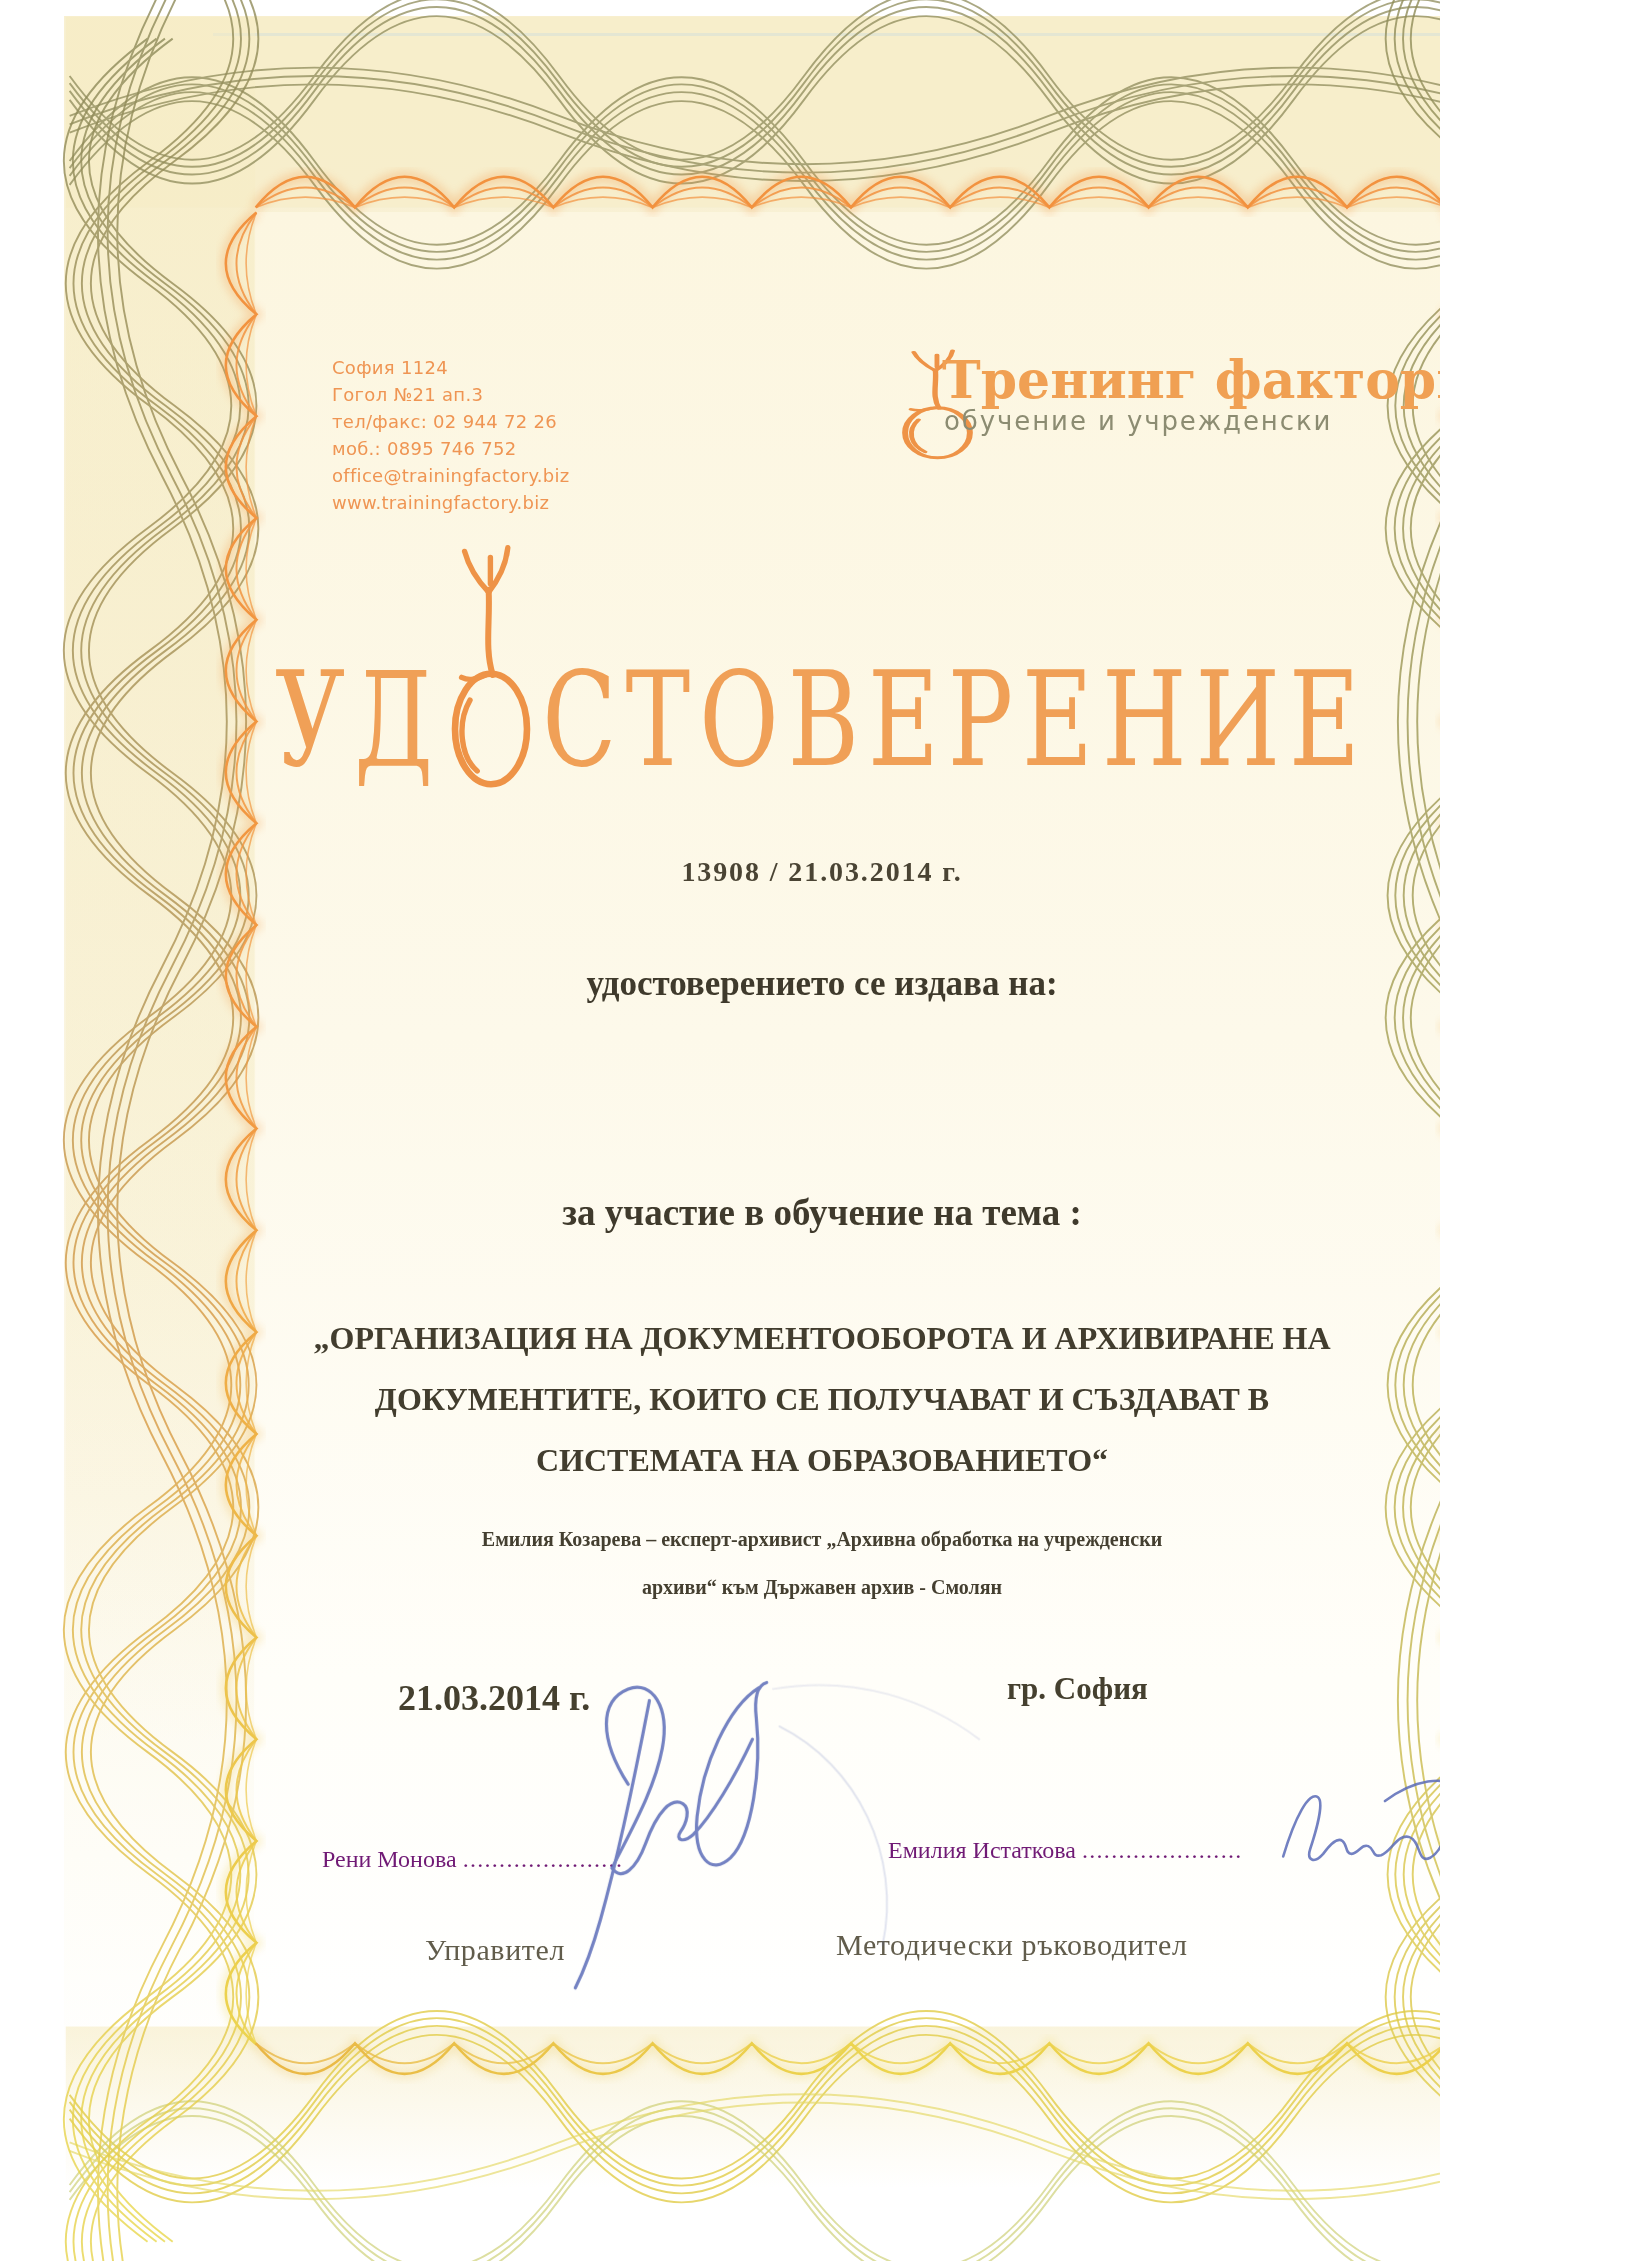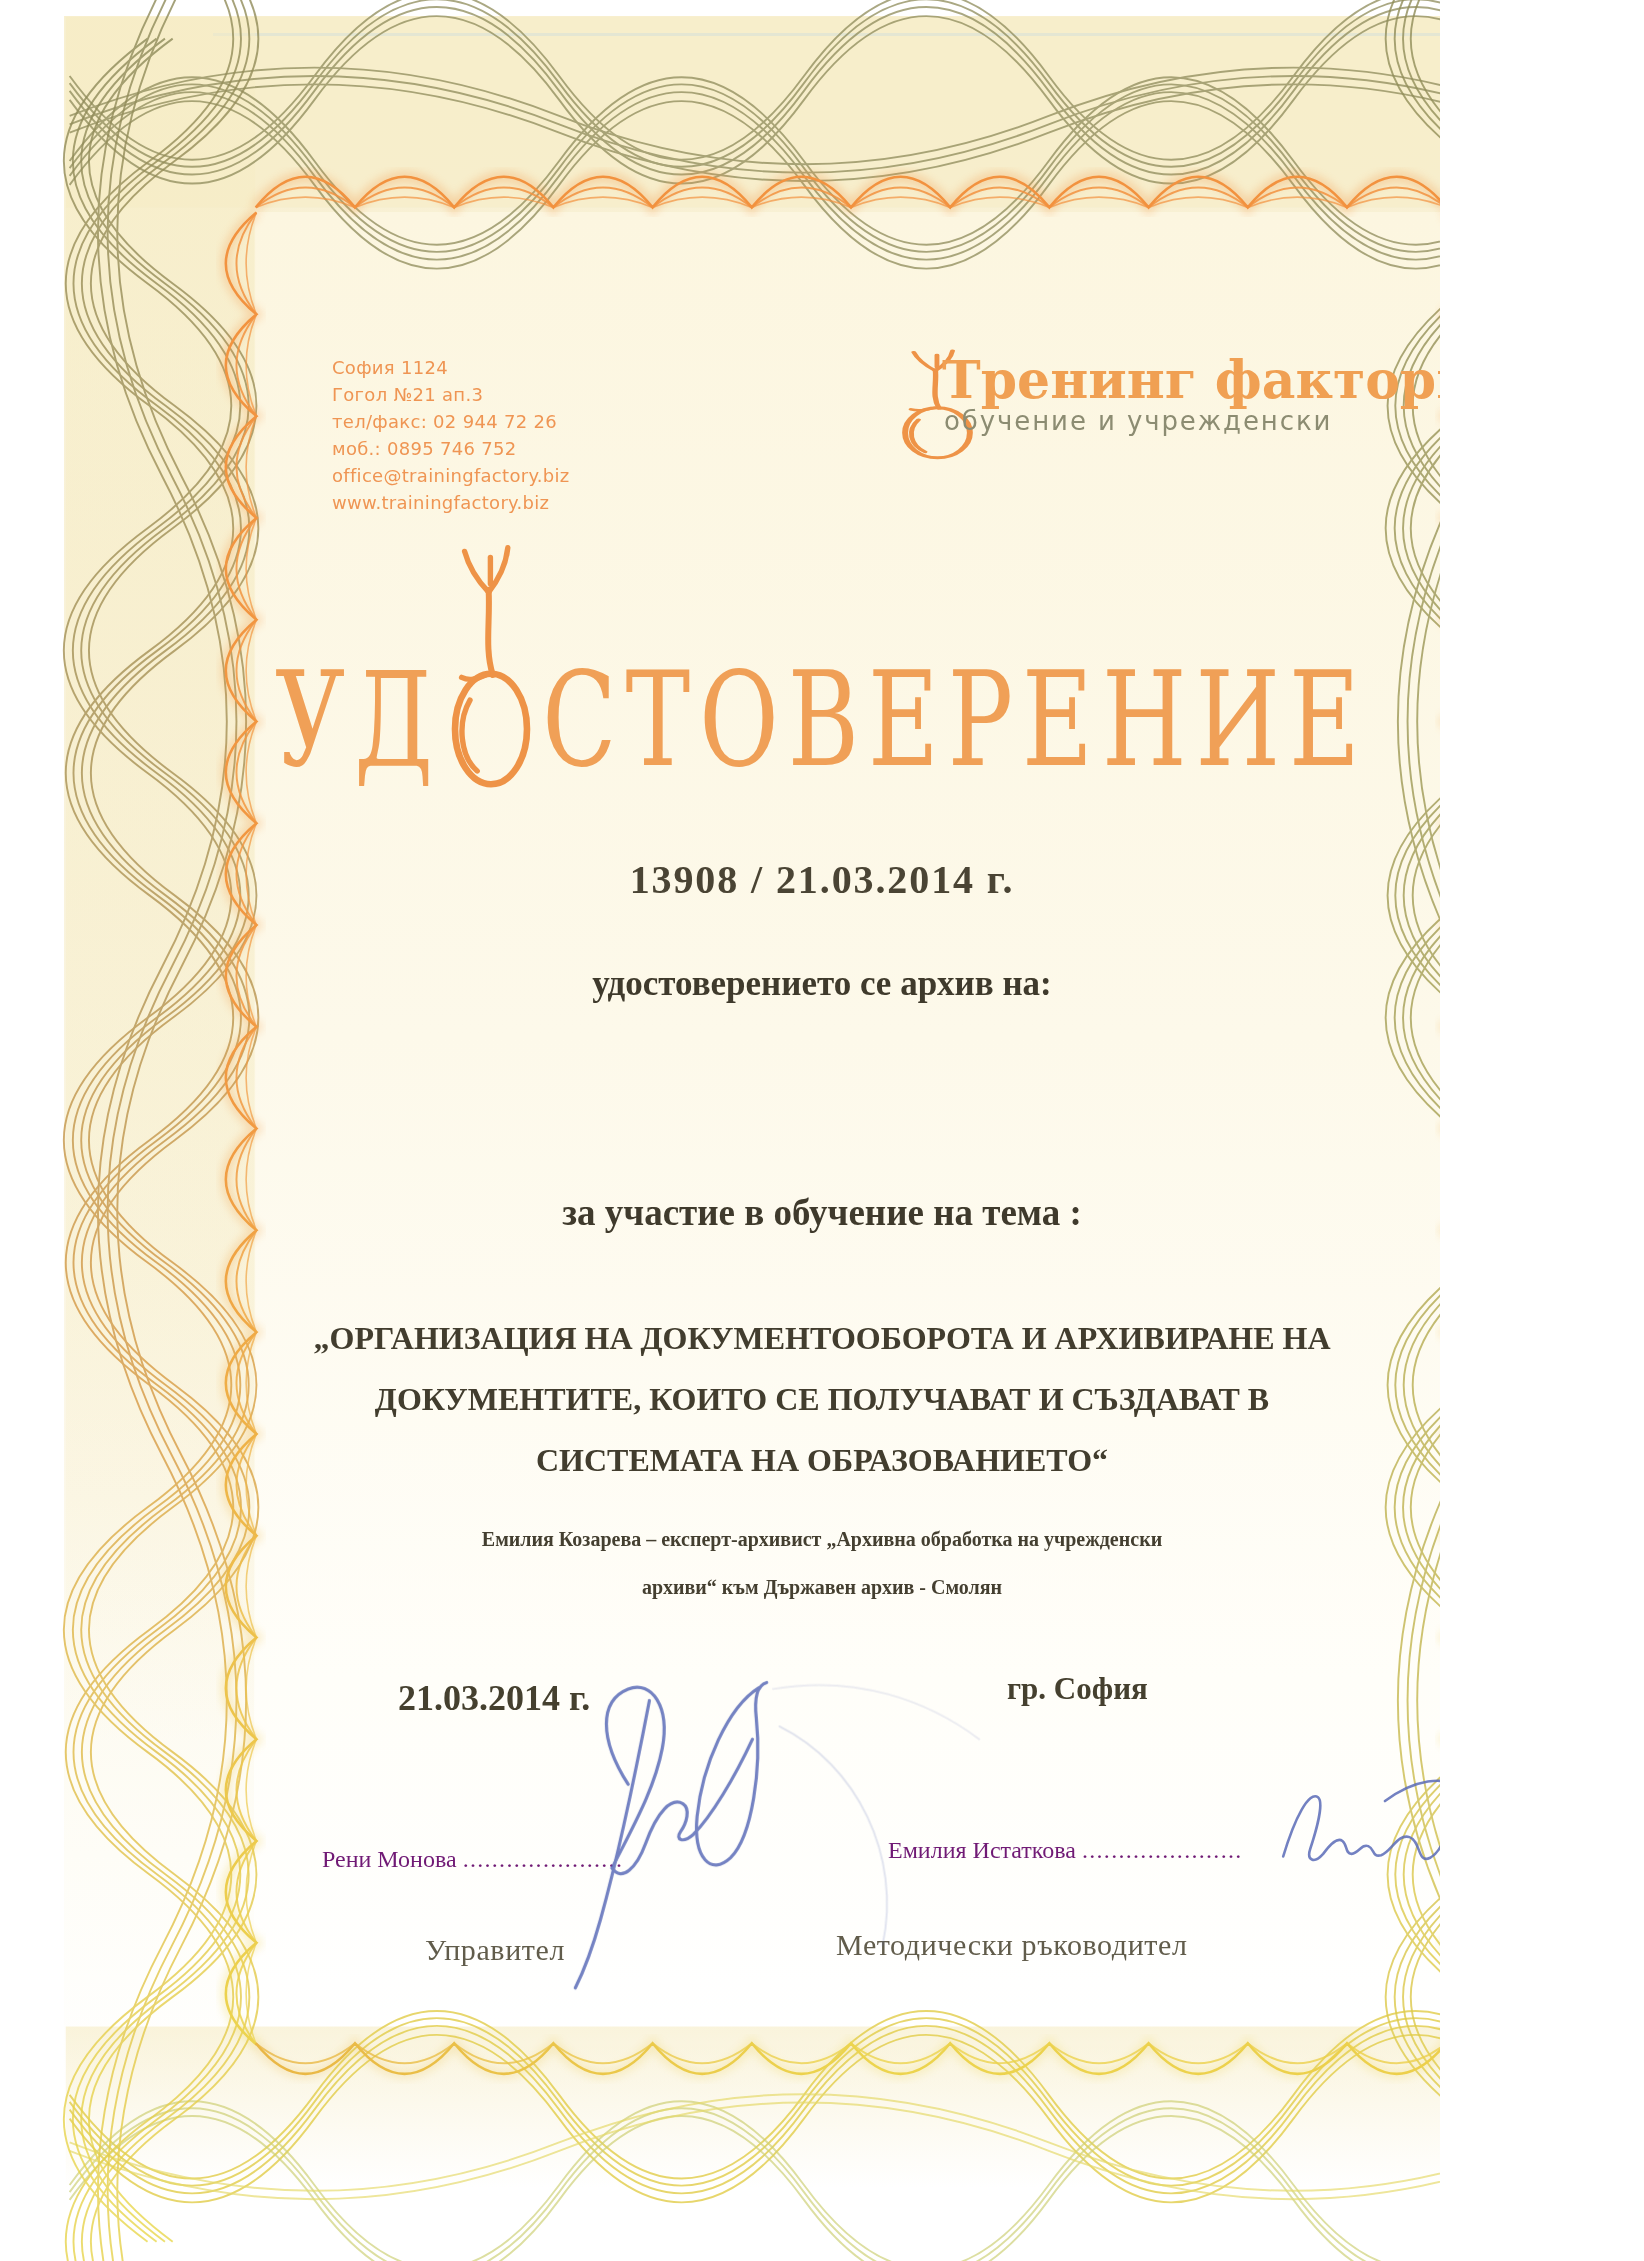--- a/index.html
+++ b/index.html
@@ -20,21 +20,21 @@
              color:#f0a053;white-space:nowrap;}
   .logo-sub{left:944px;top:406px;font-family:"DejaVu Sans",sans-serif;font-size:26px;letter-spacing:1.9px;
             color:#8c8c72;white-space:nowrap;}
 
   .title-row{left:0;top:654px;width:1644px;display:flex;justify-content:center;align-items:flex-start;z-index:3;}
   .title-seg{display:inline-block;font-family:"DejaVu Serif",serif;font-weight:500;font-size:97px;
              letter-spacing:9px;line-height:97px;color:#f0a057;transform:scaleY(1.35);transform-origin:top;white-space:nowrap;}
   .title-fig{margin:-123px 6.4px 0 3.9px;}
 
   .center-line{left:0;width:1644px;text-align:center;}
-  .num{top:856px;font-size:40px;font-weight:bold;letter-spacing:1.9px;color:#4a4434;}
+  .num{top:856px;font-size:28px;font-weight:bold;letter-spacing:1.9px;color:#4a4434;}
   .issued{top:964px;font-size:35px;font-weight:600;color:#3f3a2c;}
   .recipient{top:1080px;font-size:43px;font-weight:bold;letter-spacing:1.3px;color:#433e2f;}
   .participation{top:1191px;font-size:37px;font-weight:bold;color:#3f3a2c;}
   .topic{top:1308px;font-size:32px;font-weight:bold;line-height:61px;color:#423d2e;}
   .lecturer{top:1515px;font-size:20px;font-weight:bold;line-height:48px;color:#443f30;}
 
   .date{left:398px;top:1677px;font-size:36px;font-weight:bold;color:#45402f;}
   .city{left:1007px;top:1671px;font-size:31px;font-weight:bold;color:#45402f;}
   .sig-name{font-size:24px;color:#701a75;white-space:nowrap;}
   .sig-left{left:322px;top:1846px;}
@@ -220,21 +220,21 @@
 
   <div class="abs title-row">
     <span class="title-seg">УД</span>
     <svg class="title-fig" width="90" height="258" viewBox="0 0 150 430" preserveAspectRatio="none">
       <use href="#figure"></use>
     </svg>
     <span class="title-seg">СТОВЕРЕНИЕ</span>
   </div>
 
   <div class="abs center-line num z3">13908 / 21.03.2014 г.</div>
-  <div class="abs center-line issued z3">удостоверението се архив на:</div>
+  <div class="abs center-line issued z3">удостоверението се издава на:</div>
   <div class="abs center-line topic z3">
     <div>„ОРГАНИЗАЦИЯ НА ДОКУМЕНТООБОРОТА И АРХИВИРАНЕ НА</div>
     <div>ДОКУМЕНТИТЕ, КОИТО СЕ ПОЛУЧАВАТ И СЪЗДАВАТ В</div>
     <div>СИСТЕМАТА НА ОБРАЗОВАНИЕТО“</div>
   </div>
 
   <div class="abs center-line participation z3">за участие в обучение на тема :</div>
 
   <div class="abs center-line lecturer z3">
     <div>Емилия Козарева – експерт-архивист „Архивна обработка на учрежденски</div>

